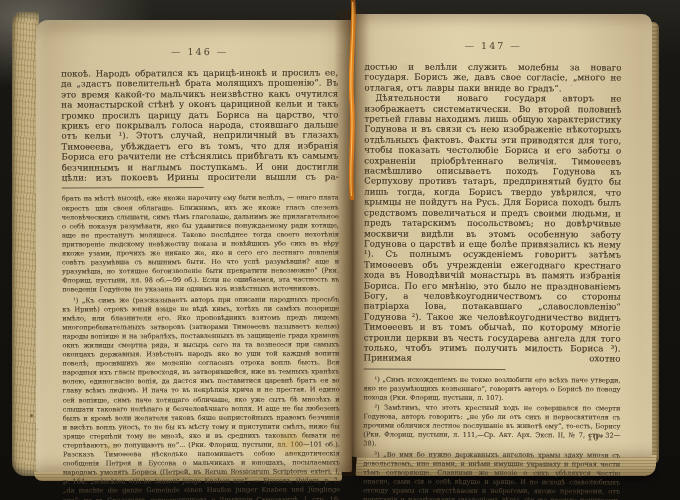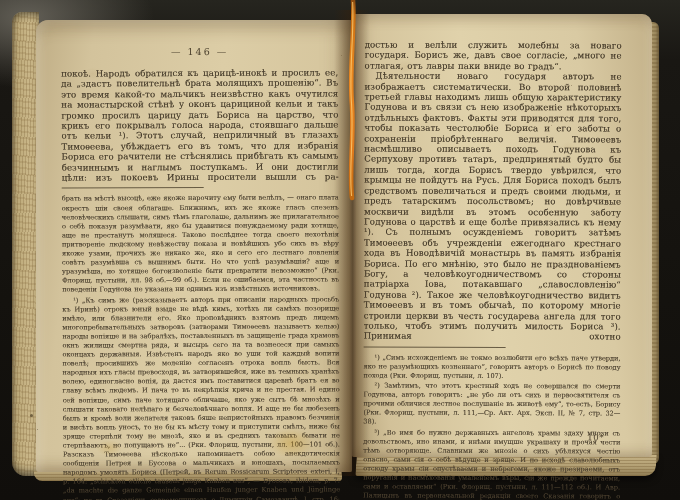--- a/index.html
+++ b/index.html
@@ -114,20 +114,21 @@
 
 <div class="textblock tb-left">
   <p class="pagenum">— 146 —</p>
   <p class="main runs-on">покоѣ. Народъ обратился къ царицѣ-инокѣ и просилъ ее, да „здастъ повелительнѣ брата молящихъ прошенію“. Въ это время какой-то мальчикъ неизвѣстно какъ очутился на монастырской стѣнѣ у оконъ царициной кельи и такъ громко просилъ царицу дать Бориса на царство, что крикъ его покрывалъ голоса народа, стоявшаго дальше отъ кельи ¹). Этотъ случай, неприличный въ глазахъ Тимоѳеева, убѣждаетъ его въ томъ, что для избранія Бориса его рачители не стѣснялись прибѣгать къ самымъ безчиннымъ и наглымъ поступкамъ. И они достигли цѣли: изъ покоевъ Ирины просители вышли съ ра-</p>
   <hr class="fnrule">
   <p class="fn">брать на мѣстѣ высоцѣ, еже якоже нарочиту ему быти велѣлъ, — онаго плата окрестъ шіи своея облагаше. Ближнимъ, ихъ же якоже гласъ слезенъ человѣческихъ слышати, симъ тѣмъ глаголаше, дальнимъ же прилагательное о себѣ показуя разумѣвати, яко бы удавитися понуждаемому ради хотяще, аще не престанутъ моляшеся. Таково послѣднее тогда своего нехотѣнія притвореніе людскому невѣжеству показа и новѣйшихъ убо сихъ въ вѣру якоже узами, прочихъ же никако же, яко и сего его лестнаго ловленія совѣтъ разумѣвша съ вышнимъ быти. Но что успѣ разумѣвшіи? аще и уразумѣша, но хотящее богоизволеніе быти превратити невозможно“ (Рки. Флорищ. пустыни, лл. 98 об.—99 об.). Если не ошибаемся, эта частность въ поведеніи Годунова не указана ни однимъ изъ извѣстныхъ источниковъ.</p>
   <p class="fn indent">¹) „Къ симъ же (разсказываетъ авторъ при описаніи народныхъ просьбъ къ Иринѣ) отрокъ юный взыде не вѣдѣ кимъ, хотѣхъ ли самѣхъ позорище имѣло, или блазнители его. Яко проповѣдникъ взятомъ предъ лицемъ многопребывательныхъ затворовъ (затворами Тимоѳеевъ называетъ келью) народы вопіяше и на забралѣхъ, поставленныхъ въ защищеніе града храмовъ окнъ жилищы смертна ряда, и высырь сего на та вознесеся при самыхъ оконцахъ державныя. Извѣстенъ народъ яко во уши той каждый вопити повелѣ; просившихъ же моленію согласенъ отрока вопль бысть. Вся народныя ихъ гласы превосходя, въ затворившейся, иже въ темныхъ хранѣхъ волею, единогласно вопія, да дастся имъ поставитися царевнѣ братъ ея во главу всѣмъ людемъ. И пача то въ некрѣпкія крича и не престая. И едино сей вопіяше, симъ паче хотящаго обличаше, яко уже сытъ бѣ мнозѣхъ и слышати таковаго нелѣпаго и безчеловѣчнаго вопля. И аще не бы любезенъ былъ и кромѣ воли желателя таковъ бяше непристойныхъ нравомъ безчинія и висѣть вопль уносъ, то не бы къ мѣсту тому и приступити смѣлъ, ниже бы зряще стерпѣли тому не мнозѣ, яко и въ среднихъ таковыхъ бывати не стерпѣваютъ, но попущаютъ не“... (Рки. Флорищ. пустыни, лл. 100—101 об.). Разсказъ Тимоѳеева нѣсколько напоминаетъ собою анекдотическія сообщенія Петрея и Буссова о мальчикахъ и юношахъ, посылаемыхъ народомъ умолять Бориса (Петрей, въ Rerum Rossicarum Scriptores exteri, I, p. 164: „schickten etliche tausent junge Knaben aus“, — Буссовъ, ibidem, p. 7: „da machte die ganze Gemeinde einen Haufen junger Knaben und Jünglinge aus“; но въ Сказаніяхъ современниковъ о Димитріи Самозванцѣ, I, стр. 16: „тіи отроки ходиша въ монастырь“).</p>
 </div>
 
 <div class="textblock tb-right">
+  <p class="pagenum">— 147 —</p>
   <p class="main">достью и велѣли служить молебны за новаго государя. Борисъ же, давъ свое согласіе, „много не отлагая, отъ лавры паки вниде во градъ“.</p>
   <p class="main indent runs-on">Дѣятельности новаго государя авторъ не изображаетъ систематически. Во второй половинѣ третьей главы находимъ лишь общую характеристику Годунова и въ связи съ нею изображеніе нѣкоторыхъ отдѣльныхъ фактовъ. Факты эти приводятся для того, чтобы показать честолюбіе Бориса и его заботы о сохраненіи пріобрѣтеннаго величія. Тимоѳеевъ насмѣшливо описываетъ походъ Годунова къ Серпухову противъ татаръ, предпринятый будто бы лишь тогда, когда Борисъ твердо увѣрился, что крымцы не пойдутъ на Русь. Для Бориса походъ былъ средствомъ повеличаться и предъ своими людьми, и предъ татарскимъ посольствомъ; но довѣрчивые москвичи видѣли въ этомъ особенную заботу Годунова о царствѣ и еще болѣе привязались къ нему ¹). Съ полнымъ осужденіемъ говоритъ затѣмъ Тимоѳеевъ объ учрежденіи ежегоднаго крестнаго хода въ Новодѣвичій монастырь въ память избранія Бориса. По его мнѣнію, это было не празднованіемъ Богу, а человѣкоугодничествомъ со стороны патріарха Іова, потакавшаго „славословленію“ Годунова ²). Такое же человѣкоугодничество видитъ Тимоѳеевъ и въ томъ обычаѣ, по которому многіе строили церкви въ честь государева ангела для того только, чтобъ этимъ получить милость Бориса ³). Принимая охотно</p>
   <hr class="fnrule">
   <p class="fn indent">¹) „Симъ исхожденіемъ не токмо возлюбити его всѣхъ паче утверди, яко не разумѣющихъ козненнаго“, говоритъ авторъ о Борисѣ по поводу похода (Рки. Флорищ. пустыни, л. 107).</p>
   <p class="fn indent">²) Замѣтимъ, что этотъ крестный ходъ не совершался по смерти Годунова, авторъ говоритъ: „не убо ли отъ сихъ и первосвятителя съ прочими обличися лестное послушаніе въ животѣ ему“, то-есть, Борису (Рки. Флорищ. пустыни, л. 111,—Ср. Акт. Арх. Эксп. II, № 7, стр. 32—38).</p>
   <p class="fn indent">³) „Во имя бо нужно державныхъ ангеловъ храмы здаху мнози съ довольствомъ, ино инами, и инѣми имущше украшаху и прочая чести тѣмъ сотворяюще. Славними же мнозіе о сихъ убѣляхуся честію опасно, сами сія о себѣ вѣдуще и зряще. И по исходѣ славолюбныхъ отсюду храмы сіи опустѣваеми и небрегоми, якоже презираеми, отъ поруганія и насмѣхованія умаленіемъ вѣры, сіи же прежде почитаеми, сами и оставляеми“ (Рки. Флорищ. пустыни, л. 111—112 об.). И Авр. Палицынъ въ первоначальной редакціи своего Сказанія говоритъ о легкомысленномъ созиданіи церквей и о пренебреженіи къ нимъ самихъ же строителей, желавшихъ имѣть свой храмъ для того, напримѣръ, чтобы не ходить въ церковь непріятнаго имъ сосѣда (Рки. Моск. Дух. Академіи № 175, лл. 335 об.—336 об., л. 345 об.).</p>
   <span class="signature">10*</span>
 </div>
 
 <div class="gutter"></div>

